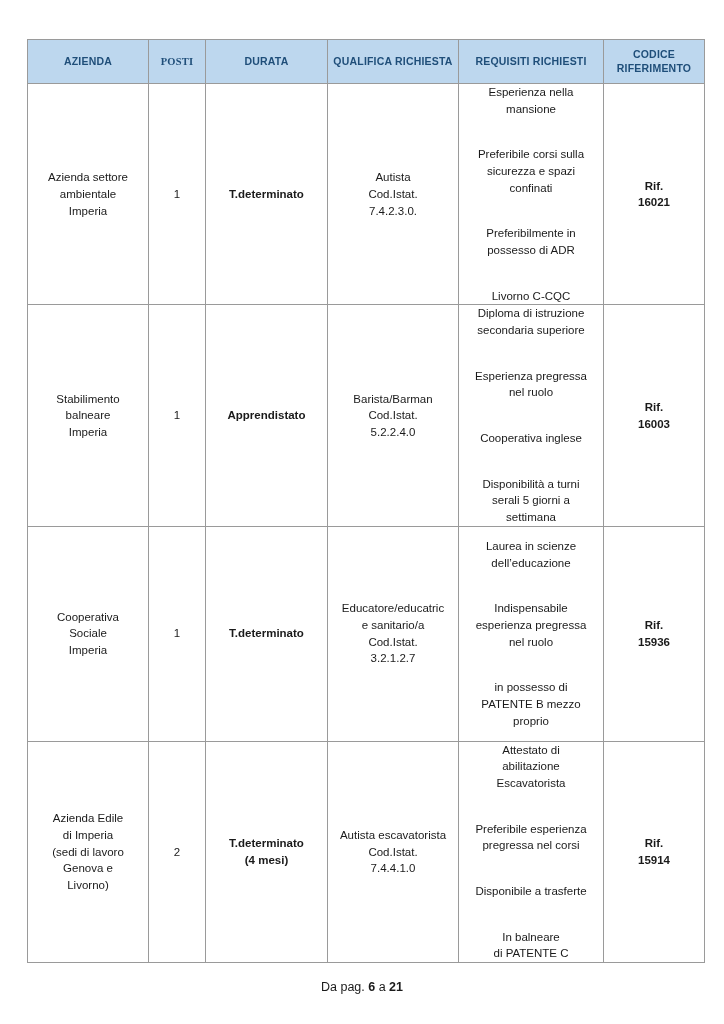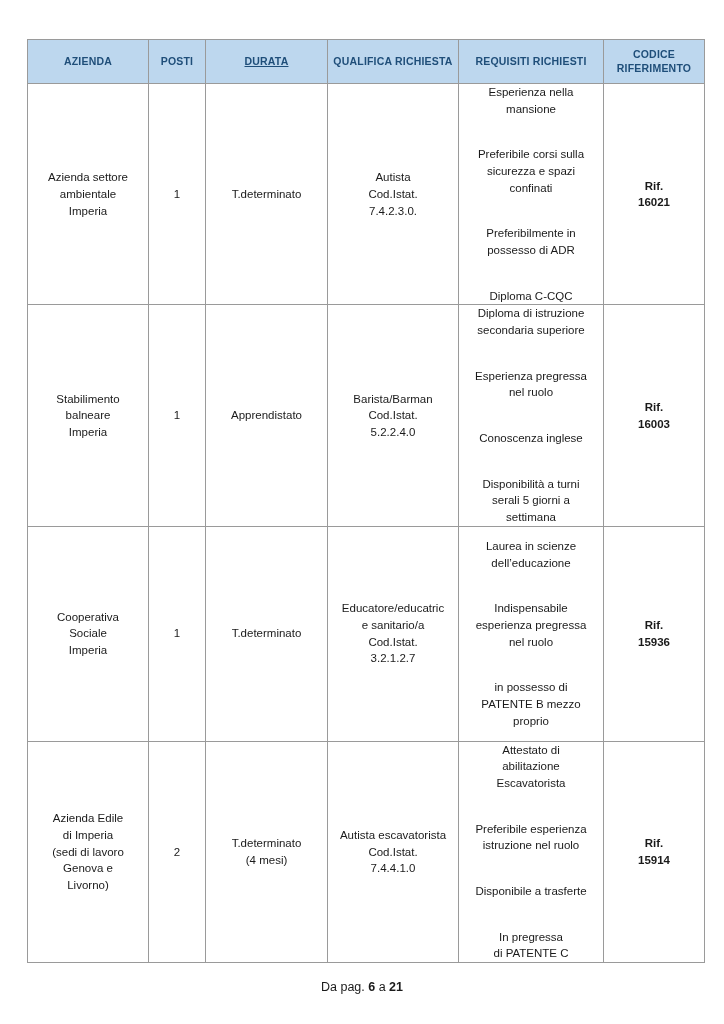--- a/index.html
+++ b/index.html
@@ -75,21 +75,21 @@
   .req-list {
     display: flex;
     flex-direction: column;
     justify-content: flex-start;
     gap: 29px;
   }
   .req-list > div { white-space: pre-line; }
 
   .qual { white-space: pre-line; }
   .azienda { white-space: pre-line; }
-  .durata { white-space: pre-line; }
+  .durata { white-space: pre-line; font-weight: bold; }
   .codice { white-space: pre-line; font-weight: bold; }
 
   
   .footer {
     position: absolute;
     left: 0;
     top: 980px;
     width: 724px;
     text-align: center;
     font-size: 12.5px;
@@ -108,22 +108,22 @@
         <col class="c-azienda">
         <col class="c-posti">
         <col class="c-durata">
         <col class="c-qualifica">
         <col class="c-requisiti">
         <col class="c-codice">
       </colgroup>
       <thead>
         <tr>
           <th style="white-space: pre-line;">AZIENDA</th>
-          <th style="white-space: pre-line;">POSTI</th>
-          <th style="white-space: pre-line; text-decoration: underline;">DURATA</th>
+          <th style="white-space: pre-line; font-family: Liberation Serif, serif;">POSTI</th>
+          <th style="white-space: pre-line;">DURATA</th>
           <th style="white-space: pre-line; margin-top: 21px;">QUALIFICA RICHIESTA</th>
           <th style="white-space: pre-line;">REQUISITI RICHIESTI</th>
           <th style="white-space: pre-line;">CODICE
 RIFERIMENTO</th>
         </tr>
       </thead>
       <tbody>
           <tr>
             <td>
               <div class="azienda">Azienda settore
@@ -143,21 +143,21 @@
             </td>
             <td>
               <div class="req-list">
                 <div>Esperienza nella
 mansione</div>
                 <div>Preferibile corsi sulla
 sicurezza e spazi
 confinati</div>
                 <div>Preferibilmente in
 possesso di ADR</div>
-                <div>Diploma C-CQC</div>
+                <div>Livorno C-CQC</div>
               </div>
             </td>
             <td>
               <div class="codice">Rif.
 16021</div>
             </td>
           </tr>
           <tr>
             <td>
               <div class="azienda">Stabilimento
@@ -174,21 +174,21 @@
               <div class="qual">Barista/Barman
 Cod.Istat.
 5.2.2.4.0</div>
             </td>
             <td>
               <div class="req-list">
                 <div>Diploma di istruzione
 secondaria superiore</div>
                 <div>Esperienza pregressa
 nel ruolo</div>
-                <div>Conoscenza inglese</div>
+                <div>Cooperativa inglese</div>
                 <div>Disponibilità a turni
 serali 5 giorni a
 settimana</div>
               </div>
             </td>
             <td>
               <div class="codice">Rif.
 16003</div>
             </td>
           </tr>
@@ -246,23 +246,23 @@
               <div class="qual">Autista escavatorista
 Cod.Istat.
 7.4.4.1.0</div>
             </td>
             <td>
               <div class="req-list">
                 <div>Attestato di
 abilitazione
 Escavatorista</div>
                 <div>Preferibile esperienza
-istruzione nel ruolo</div>
+pregressa nel corsi</div>
                 <div>Disponibile a trasferte</div>
-                <div>In pregressa
+                <div>In balneare
 di PATENTE C</div>
               </div>
             </td>
             <td>
               <div class="codice">Rif.
 15914</div>
             </td>
           </tr>
         </tbody>
     </table>

